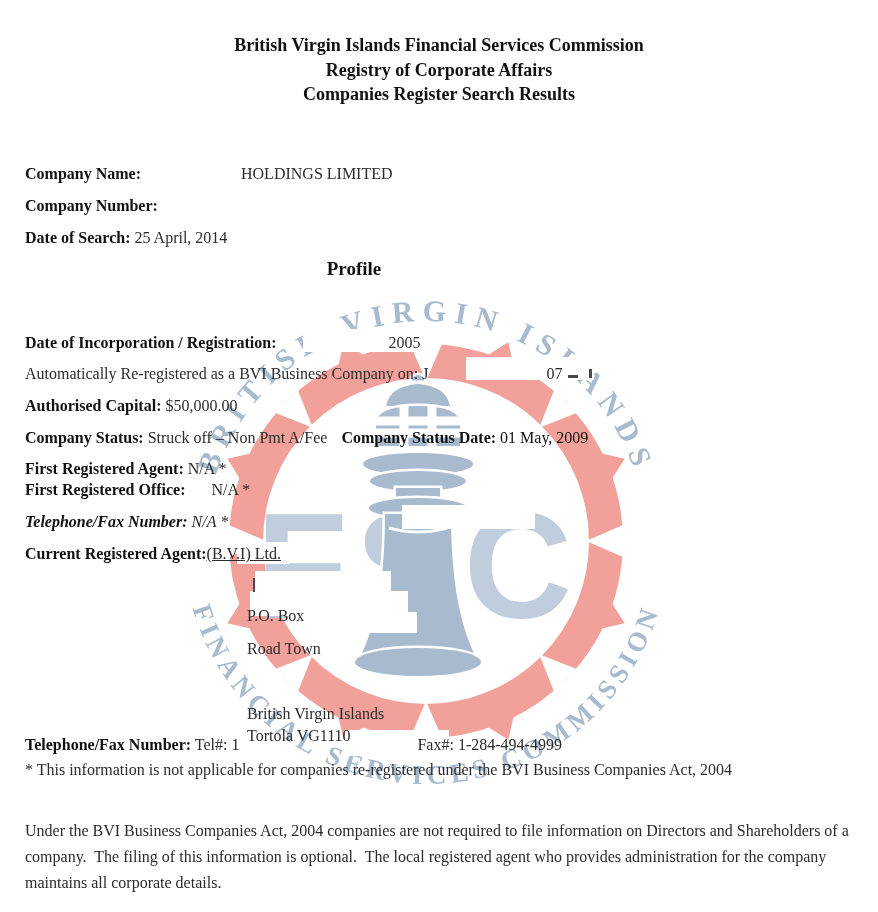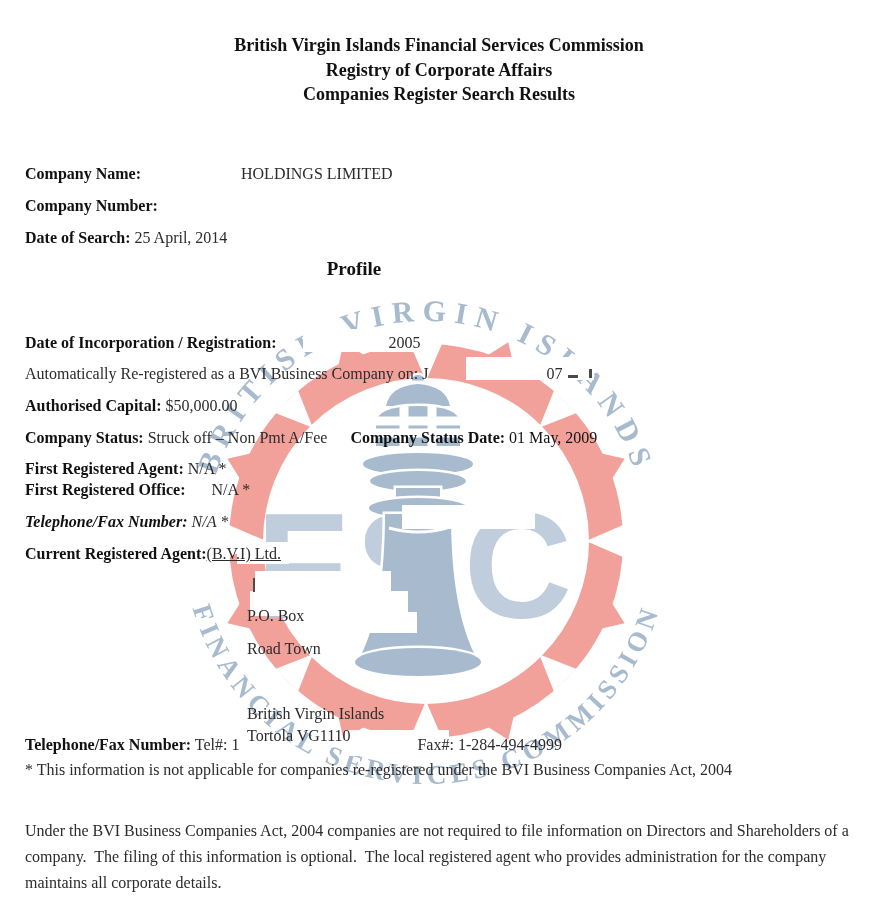--- a/index.html
+++ b/index.html
@@ -140,21 +140,21 @@
 
   <div class="doc-line" style="top:364px;">
     <span class="v">Automatically Re-registered as a BVI Business Company on: J</span><span class="sp" style="width:118px;"></span><span class="v">07</span>
   </div>
 
   <div class="doc-line" style="top:396px;">
     <span class="lbl">Authorised Capital:</span> <span class="v">$50,000.00</span>
   </div>
 
   <div class="doc-line" style="top:428px;">
-    <span class="lbl">Company Status:</span> <span class="v">Struck off – Non Pmt A/Fee</span><span class="lbl" style="margin-left:23px;">Company Status Date:</span> <span class="v-bold">01 May, 2009</span>
+    <span class="lbl">Company Status:</span> <span class="v">Struck off – Non Pmt A/Fee</span><span class="lbl" style="margin-left:14px;">Company Status Date:</span> <span class="v-bold">01 May, 2009</span>
   </div>
 
   <div class="doc-line" style="top:459px;">
     <span class="lbl">First Registered Agent:</span> <span class="v">N/A *</span>
   </div>
 
   <div class="doc-line" style="top:480px;">
     <span class="lbl">First Registered Office:</span><span class="v" style="margin-left:26px;">N/A *</span>
   </div>
 

